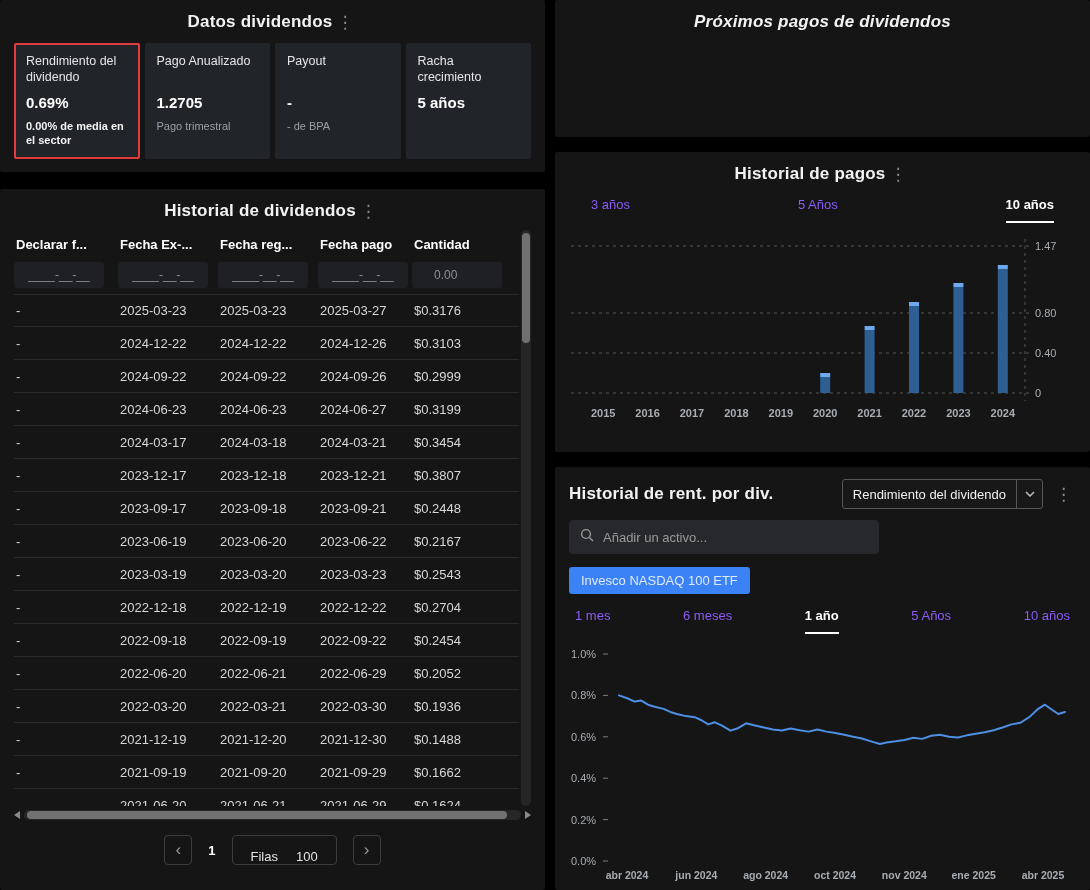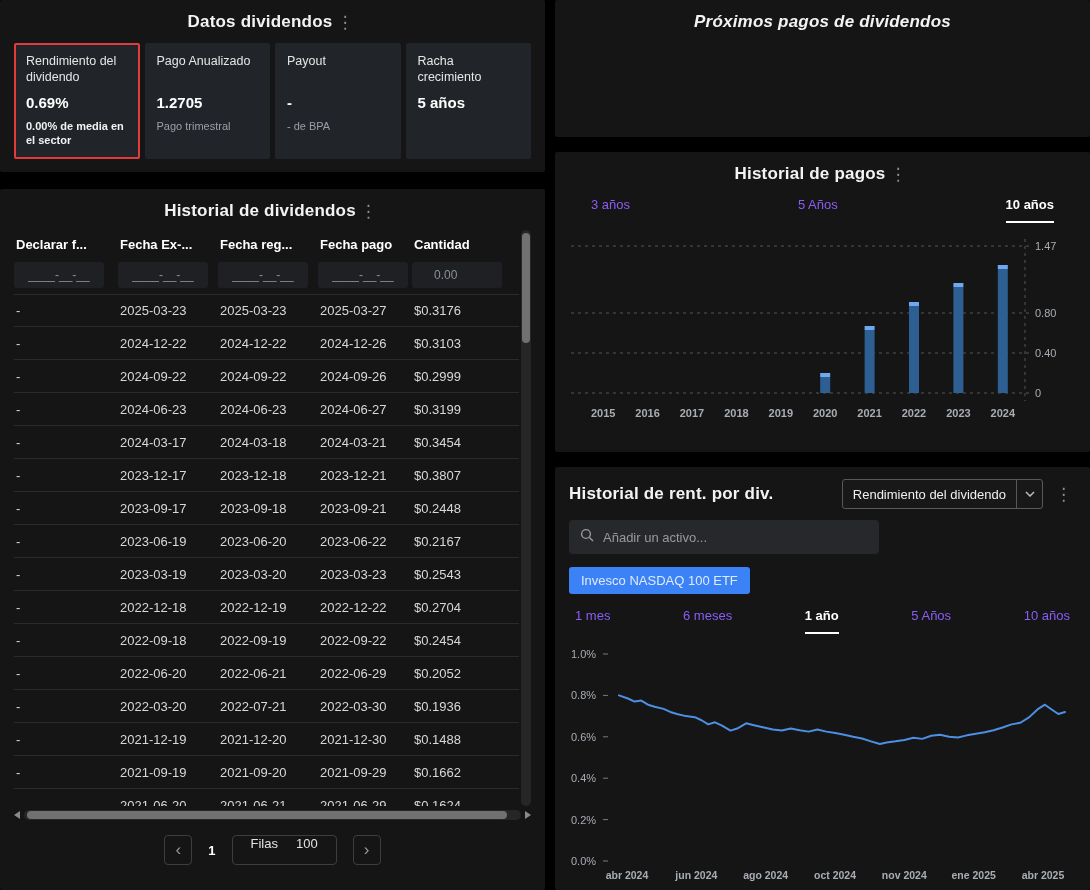--- a/index.html
+++ b/index.html
@@ -40,21 +40,21 @@
   .vscroll-thumb{position:absolute;top:3px;left:1px;width:8px;height:110px;background:#717171;border-radius:4px;cursor:pointer;}
   .hscroll{display:flex;align-items:center;height:12px;margin-top:3px;}
   .h-arrow{width:0;height:0;cursor:pointer;}
   .h-arrow.left{border-top:4px solid transparent;border-bottom:4px solid transparent;border-right:6px solid #8a8a8a;}
   .h-arrow.right{border-top:4px solid transparent;border-bottom:4px solid transparent;border-left:6px solid #8a8a8a;}
   .hscroll-track{flex:1;height:10px;background:#262626;border-radius:5px;margin:0 4px;position:relative;}
   .hscroll-thumb{position:absolute;left:3px;right:14px;top:1px;height:8px;background:#717171;border-radius:4px;cursor:pointer;}
   .pagination{display:flex;align-items:center;justify-content:center;gap:16px;margin-top:14px;}
   .pg-btn{width:28px;height:30px;background:transparent;border:1px solid #3d3d3d;border-radius:4px;color:#9a9a9a;font-size:17px;display:flex;align-items:center;justify-content:center;cursor:pointer;font-family:inherit;}
   .pg-page{font-size:13px;color:#fff;font-weight:bold;}
-  .pg-rows{height:30px;padding:0 18px;background:transparent;border:1px solid #3d3d3d;border-radius:4px;color:#e3e3e3;font-size:13px;display:flex;gap:18px;align-items:flex-start;cursor:pointer;font-family:inherit;}
+  .pg-rows{height:30px;padding:0 18px;background:transparent;border:1px solid #3d3d3d;border-radius:4px;color:#e3e3e3;font-size:13px;display:flex;gap:18px;align-items:flex-end;cursor:pointer;font-family:inherit;}
   
   .p-proximos{height:137px;font-style:italic;}
   .proximos-msg{font-size:13.5px;color:#ececec;margin:15px 0 0 8px;}
   .p-pagos{height:300px;}
   .tabs{display:flex;justify-content:space-between;margin-top:12px;}
   .tabs.t3{padding:0 22px;}
   .tabs.t5{padding:0 6px;margin-top:14px;}
   .tab{font-size:13px;color:#8b5cf6;padding-bottom:9px;cursor:pointer;border-bottom:2px solid transparent;}
   .tab.active{color:#fff;font-weight:bold;border-bottom-color:#fff;}
   .chart-box{margin-top:8px;}
@@ -210,21 +210,21 @@
               <div class="trow">
                 <div class="tcell">-</div>
                 <div class="tcell">2022-06-20</div>
                 <div class="tcell">2022-06-21</div>
                 <div class="tcell">2022-06-29</div>
                 <div class="tcell">$0.2052</div>
               </div>
               <div class="trow">
                 <div class="tcell">-</div>
                 <div class="tcell">2022-03-20</div>
-                <div class="tcell">2022-07-21</div>
+                <div class="tcell">2022-03-21</div>
                 <div class="tcell">2022-03-30</div>
                 <div class="tcell">$0.1936</div>
               </div>
               <div class="trow">
                 <div class="tcell">-</div>
                 <div class="tcell">2021-12-19</div>
                 <div class="tcell">2021-12-20</div>
                 <div class="tcell">2021-12-30</div>
                 <div class="tcell">$0.1488</div>
               </div>

